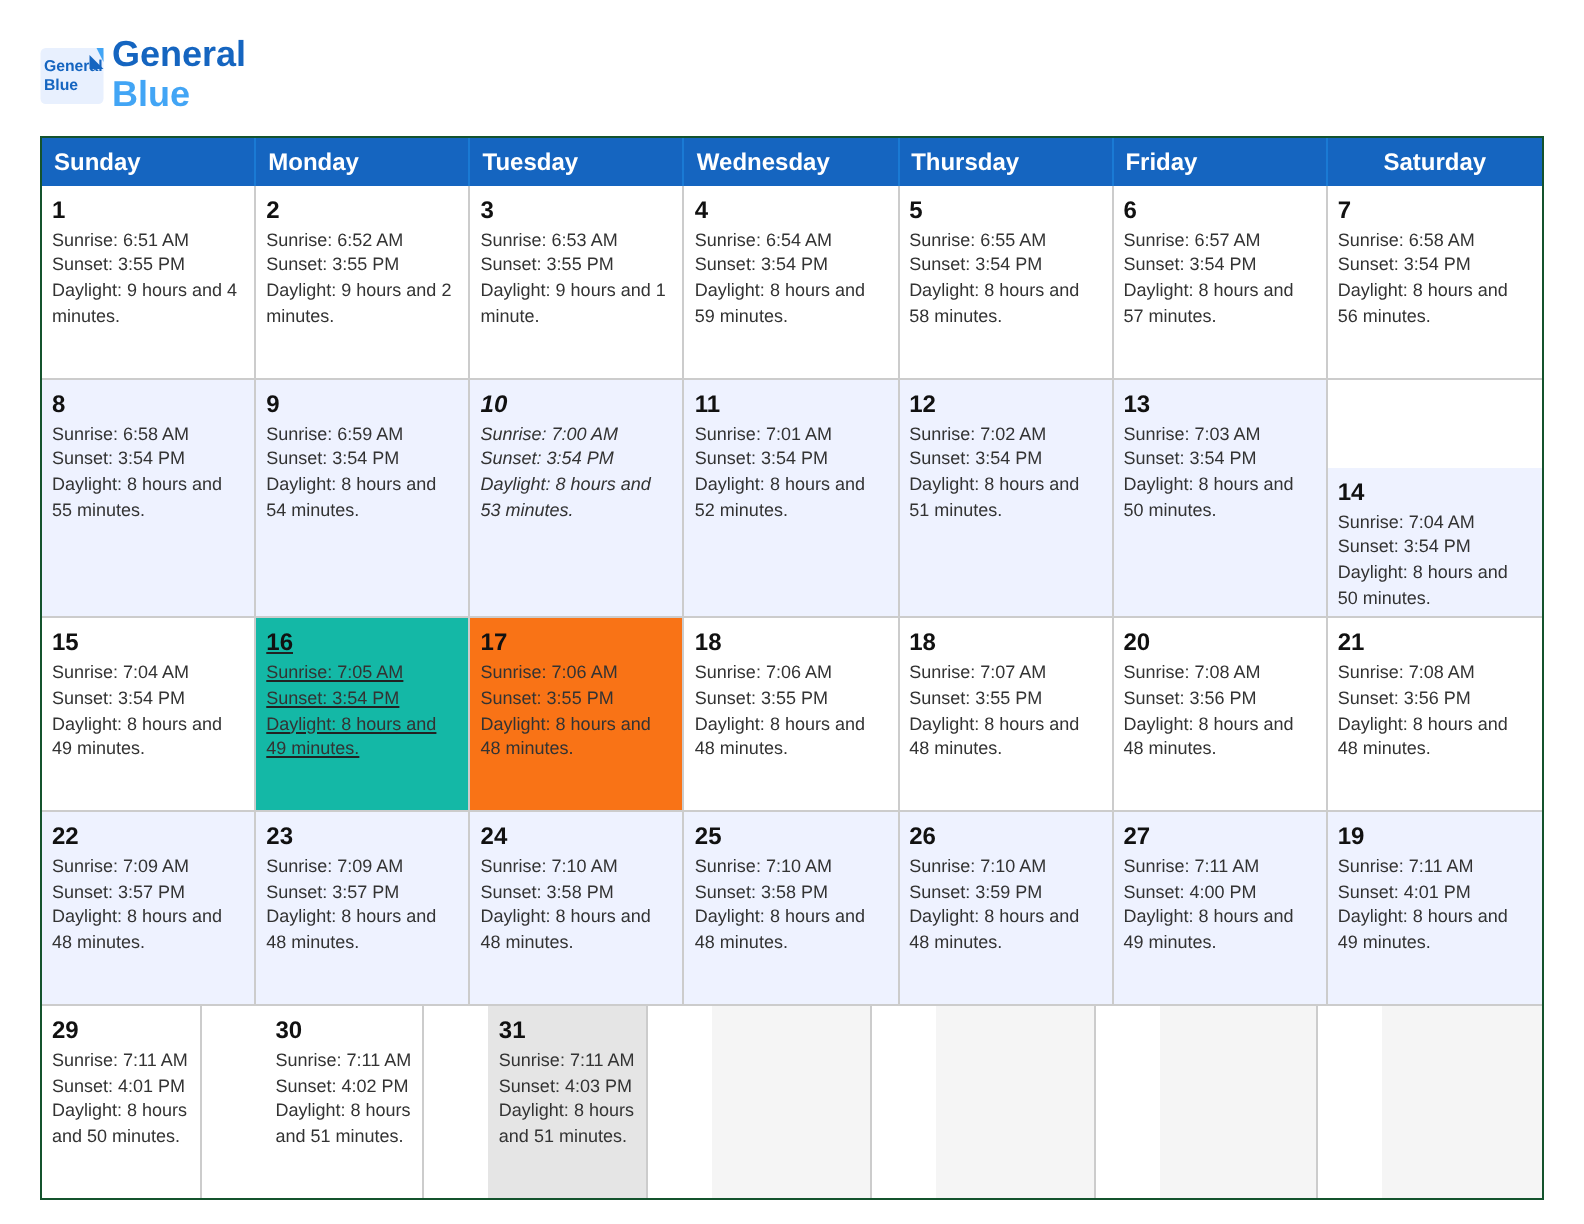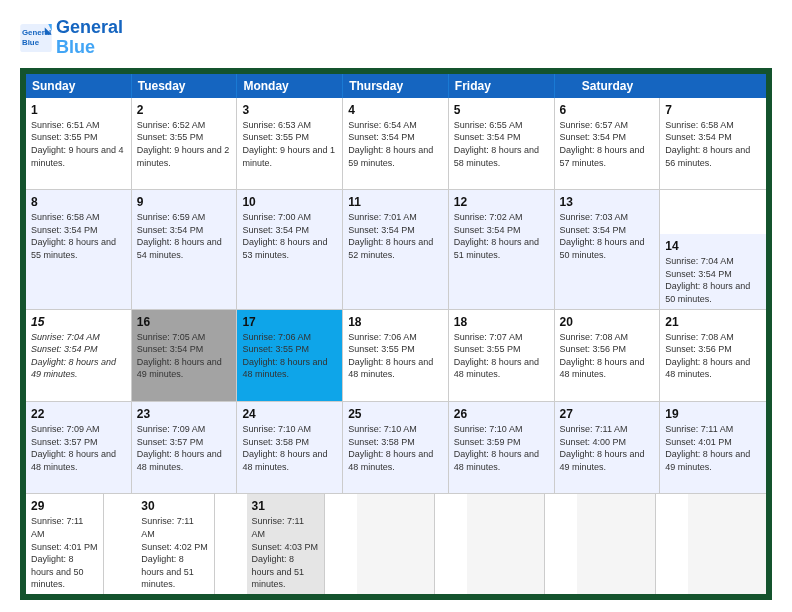--- a/index.html
+++ b/index.html
@@ -51,21 +51,21 @@
       line-height: 1.1;
     }
     .location {
       font-size: 14px;
       color: #444;
     }
     .calendar {
       flex: 1;
       display: flex;
       flex-direction: column;
-      border: 6px solid #14532d;
+      border: 1px solid #14532d;
     }
     .cal-header {
       display: grid;
       grid-template-columns: repeat(7, 1fr);
       background: #1565c0;
     }
     .cal-header-cell {
       color: #fff;
       font-weight: bold;
       font-size: 12px;
@@ -133,22 +133,23 @@
     </div>
     <div class="title-block">
       <div class="month-title"></div>
       <div class="location"></div>
     </div>
   </div>
 
   <div class="calendar">
     <div class="cal-header" id="cal-header">
         <div class="cal-header-cell">Sunday</div>
+        <div class="cal-header-cell">Monday</div>
         <div class="cal-header-cell">Tuesday</div>
-        <div class="cal-header-cell">Monday</div>
+        <div class="cal-header-cell">Wednesday</div>
         <div class="cal-header-cell">Thursday</div>
         <div class="cal-header-cell">Friday</div>
         <div class="cal-header-cell">Saturday</div>
       </div>
     <div class="cal-body" id="cal-body">
         <div class="cal-row">
           <div class="cal-cell" style="background: rgb(255, 255, 255);">
             <span class="day-num">1</span>
             <div class="cell-info">Sunrise: 6:51 AM<br>Sunset: 3:55 PM<br>Daylight: 9 hours and 4 minutes.</div>
           </div>
@@ -179,21 +180,21 @@
         </div>
         <div class="cal-row">
           <div class="cal-cell" style="background: rgb(238, 242, 255);">
             <span class="day-num">8</span>
             <div class="cell-info">Sunrise: 6:58 AM<br>Sunset: 3:54 PM<br>Daylight: 8 hours and 55 minutes.</div>
           </div>
           <div class="cal-cell" style="background: rgb(238, 242, 255);">
             <span class="day-num">9</span>
             <div class="cell-info">Sunrise: 6:59 AM<br>Sunset: 3:54 PM<br>Daylight: 8 hours and 54 minutes.</div>
           </div>
-          <div class="cal-cell" style="background: rgb(238, 242, 255);">
+          <div class="cal-cell" style="background: rgb(238, 242, 255); font-style: italic;">
             <span class="day-num">10</span>
             <div class="cell-info">Sunrise: 7:00 AM<br>Sunset: 3:54 PM<br>Daylight: 8 hours and 53 minutes.</div>
           </div>
           <div class="cal-cell" style="background: rgb(238, 242, 255);">
             <span class="day-num">11</span>
             <div class="cell-info">Sunrise: 7:01 AM<br>Sunset: 3:54 PM<br>Daylight: 8 hours and 52 minutes.</div>
           </div>
           <div class="cal-cell" style="background: rgb(238, 242, 255);">
             <span class="day-num">12</span>
             <div class="cell-info">Sunrise: 7:02 AM<br>Sunset: 3:54 PM<br>Daylight: 8 hours and 51 minutes.</div>
@@ -201,29 +202,29 @@
           <div class="cal-cell" style="background: rgb(238, 242, 255);">
             <span class="day-num">13</span>
             <div class="cell-info">Sunrise: 7:03 AM<br>Sunset: 3:54 PM<br>Daylight: 8 hours and 50 minutes.</div>
           </div>
           <div class="cal-cell" style="background: rgb(238, 242, 255); margin-top: 44px;">
             <span class="day-num">14</span>
             <div class="cell-info">Sunrise: 7:04 AM<br>Sunset: 3:54 PM<br>Daylight: 8 hours and 50 minutes.</div>
           </div>
         </div>
         <div class="cal-row">
-          <div class="cal-cell" style="background: rgb(255, 255, 255); font-style: italic;">
+          <div class="cal-cell" style="background: rgb(255, 255, 255);">
             <span class="day-num">15</span>
             <div class="cell-info">Sunrise: 7:04 AM<br>Sunset: 3:54 PM<br>Daylight: 8 hours and 49 minutes.</div>
           </div>
-          <div class="cal-cell" style="background: #a3a3a3;">
+          <div class="cal-cell" style="background: #14b8a6; text-decoration: underline;">
             <span class="day-num">16</span>
             <div class="cell-info">Sunrise: 7:05 AM<br>Sunset: 3:54 PM<br>Daylight: 8 hours and 49 minutes.</div>
           </div>
-          <div class="cal-cell" style="background: #0ea5e9;">
+          <div class="cal-cell" style="background: #f97316;">
             <span class="day-num">17</span>
             <div class="cell-info">Sunrise: 7:06 AM<br>Sunset: 3:55 PM<br>Daylight: 8 hours and 48 minutes.</div>
           </div>
           <div class="cal-cell" style="background: rgb(255, 255, 255);">
             <span class="day-num">18</span>
             <div class="cell-info">Sunrise: 7:06 AM<br>Sunset: 3:55 PM<br>Daylight: 8 hours and 48 minutes.</div>
           </div>
           <div class="cal-cell" style="background: rgb(255, 255, 255);">
             <span class="day-num">18</span>
             <div class="cell-info">Sunrise: 7:07 AM<br>Sunset: 3:55 PM<br>Daylight: 8 hours and 48 minutes.</div>

